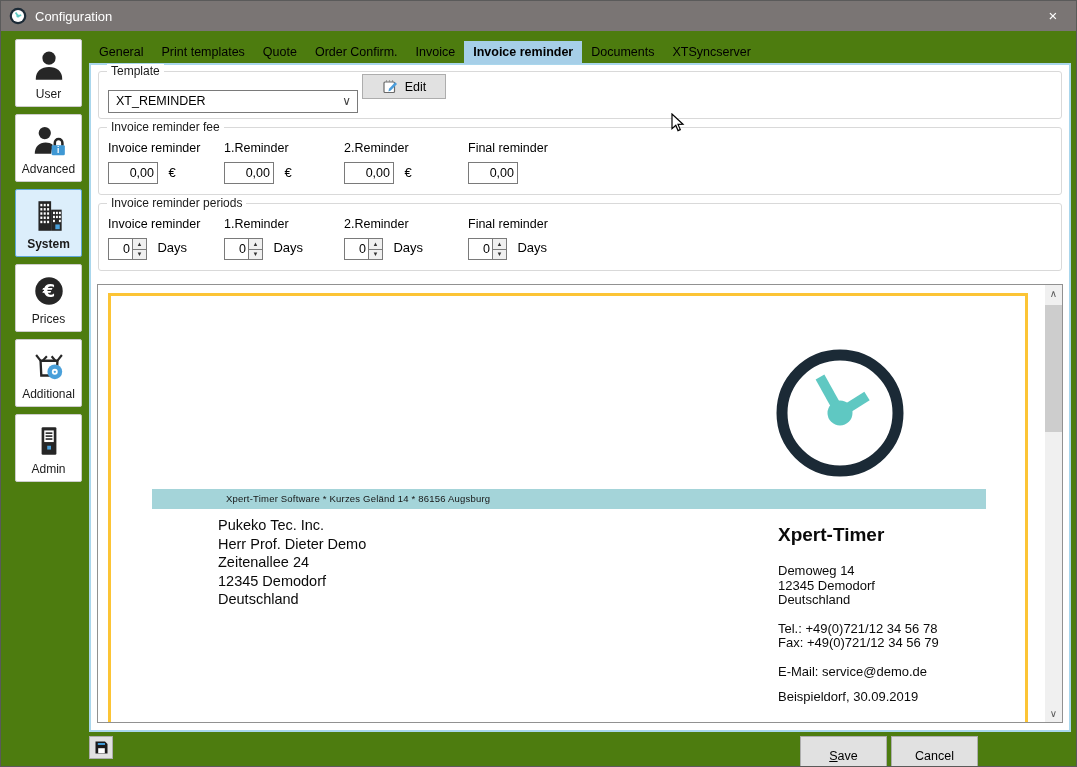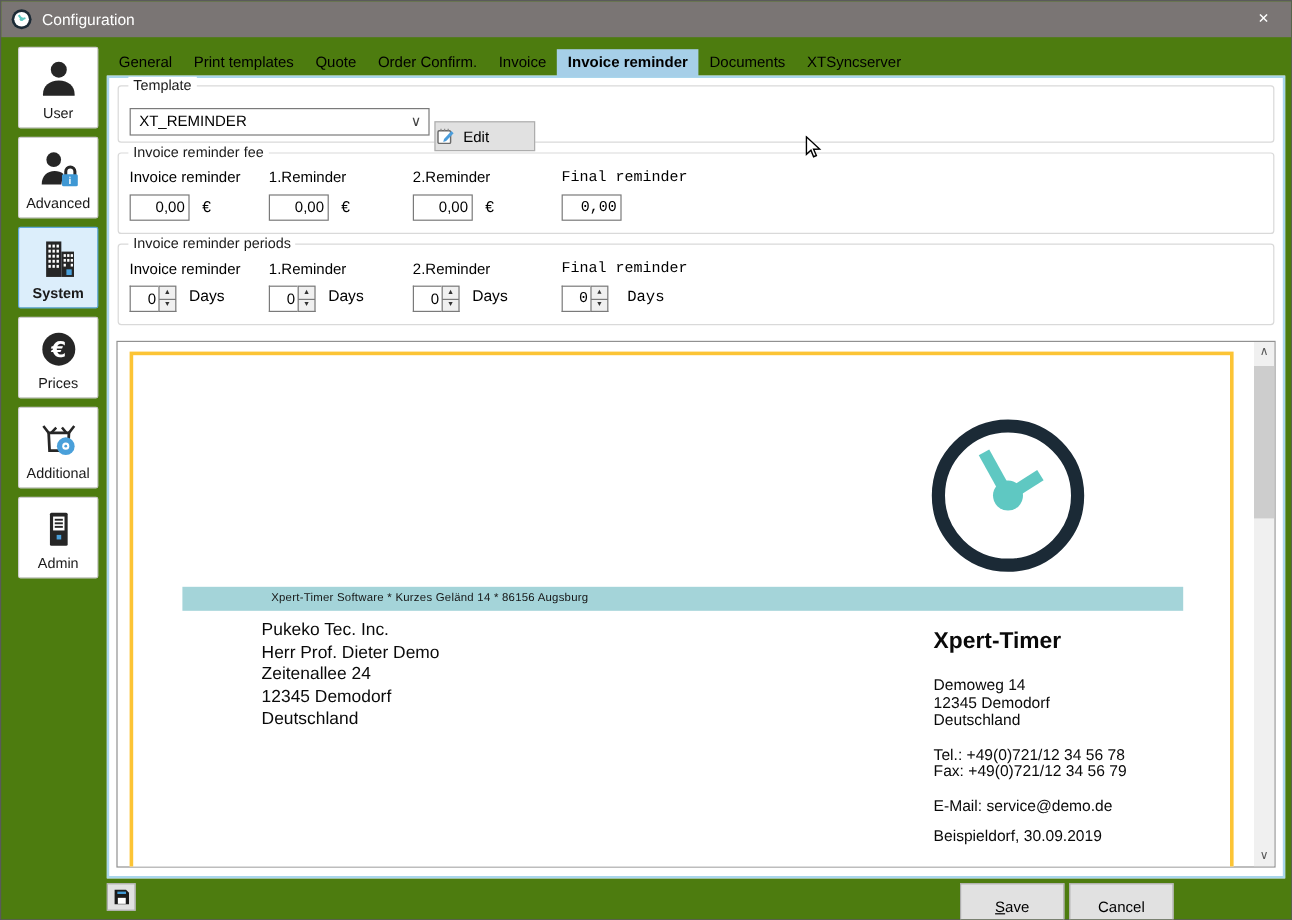--- a/index.html
+++ b/index.html
@@ -45,26 +45,26 @@
   .g-fee      { left:97px; top:126px; width:964px; height:68px; }
   .g-periods  { left:97px; top:202px; width:964px; height:68px; }
 
   
   .dd { position:absolute; left:9px; top:18px; width:250px; height:23px;
         border:1px solid #7a7a7a; background:#fff; font-size:12.5px; line-height:21px;
         padding:0 19px 0 7px; }
   .dd .chev { position:absolute; right:6px; top:0; color:#444; font-size:12px; }
   .btn { background:#e1e1e1; border:1px solid #adadad; font-size:12.5px;
          font-family:inherit; color:#000; }
-  .edit-btn { position:absolute; left:263px; top:29px; width:84px; height:25px;
-              display:flex; align-items:center; gap:6px; }
+  .edit-btn { position:absolute; left:263px; top:2px; width:84px; height:25px;
+              display:flex; align-items:center; justify-content:center; gap:6px; }
 
   
   .col { position:absolute; top:13px; }
-  .c0 { left:9px; } .c1 { left:125px; } .c2 { left:245px; } .c3 { left:369px;font-family:Liberation Mono, monospace; }
+  .c0 { left:9px; } .c1 { left:125px; } .c2 { left:245px; } .c3 { left:369px; }
   .f-label { font-size:12.5px; margin-bottom:7px; white-space:nowrap; }
   .txt { width:50px; height:22px; border:1px solid #7a7a7a; font-size:12.5px;
          text-align:right; padding:0 3px; font-family:inherit; background:#fff; }
   .unit { font-size:13px; margin-left:6px; }
 
   .spin { display:inline-flex; height:22px; vertical-align:top; }
   .spin-val { width:24px; height:22px; border:1px solid #7a7a7a; border-right:none;
               text-align:right; font-size:12.5px; padding:0 2px; font-family:inherit; }
   .spin-btns { display:flex; flex-direction:column; width:15px; height:22px; }
   .spin-btns button { flex:1; font-size:6px; line-height:1; padding:0;

